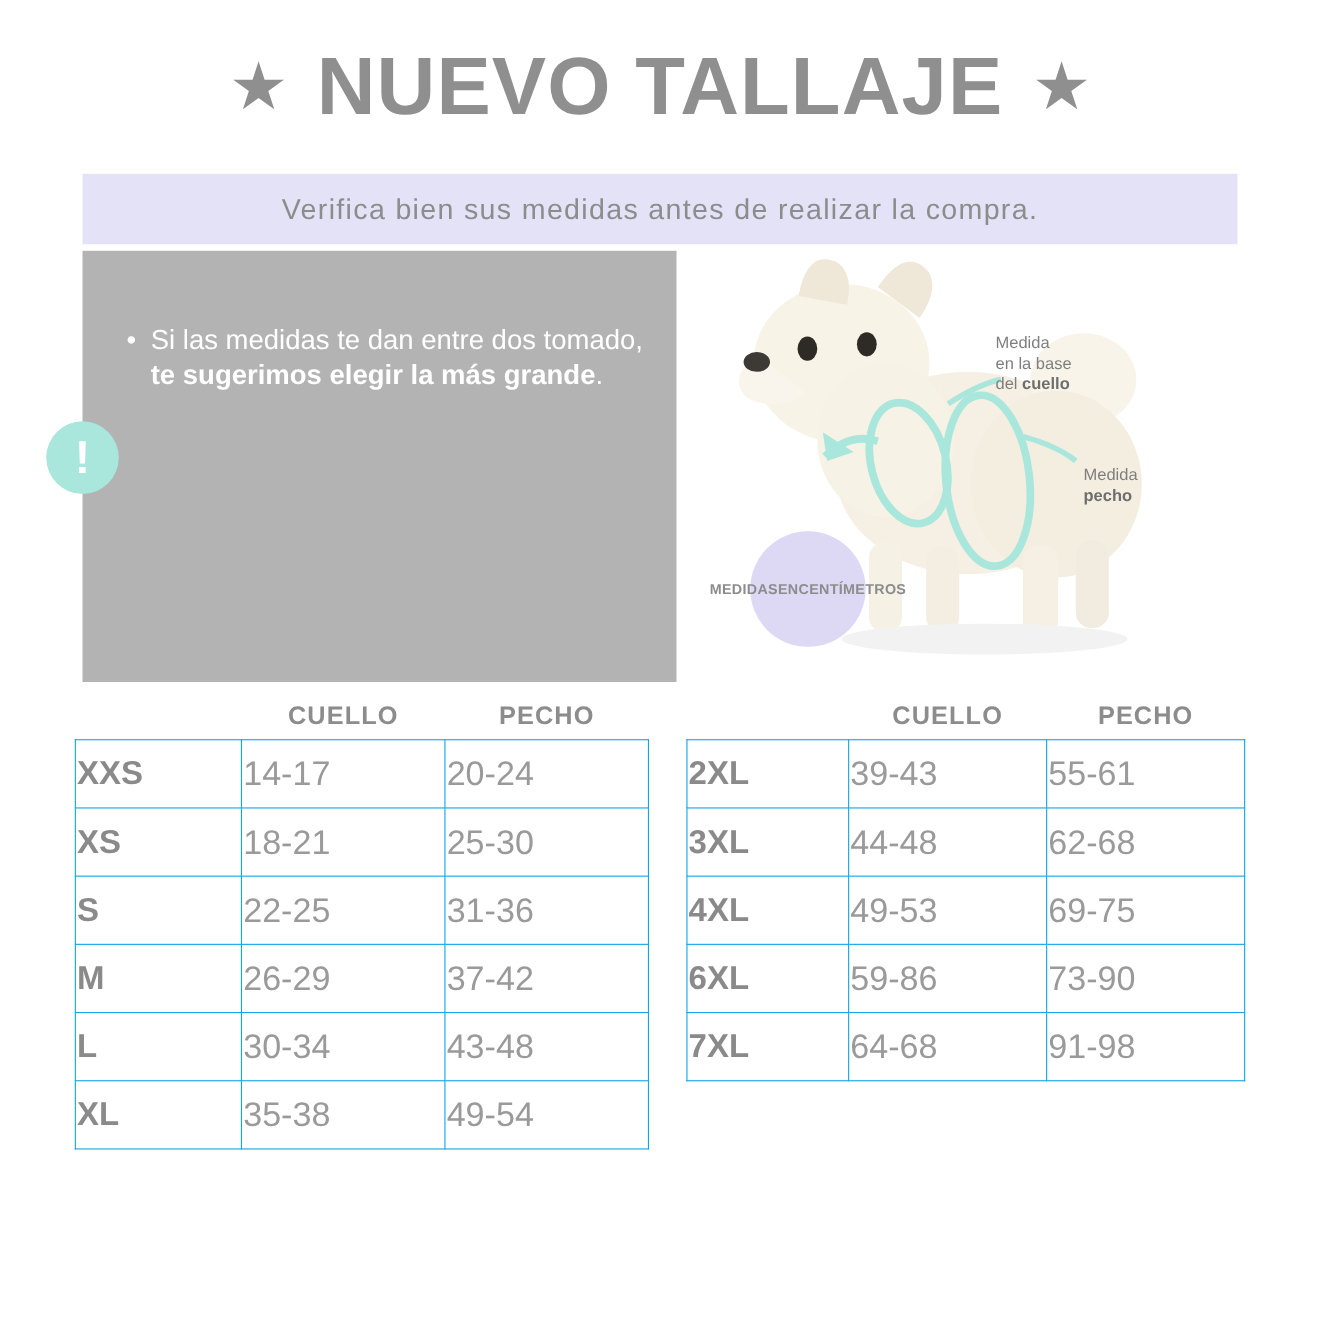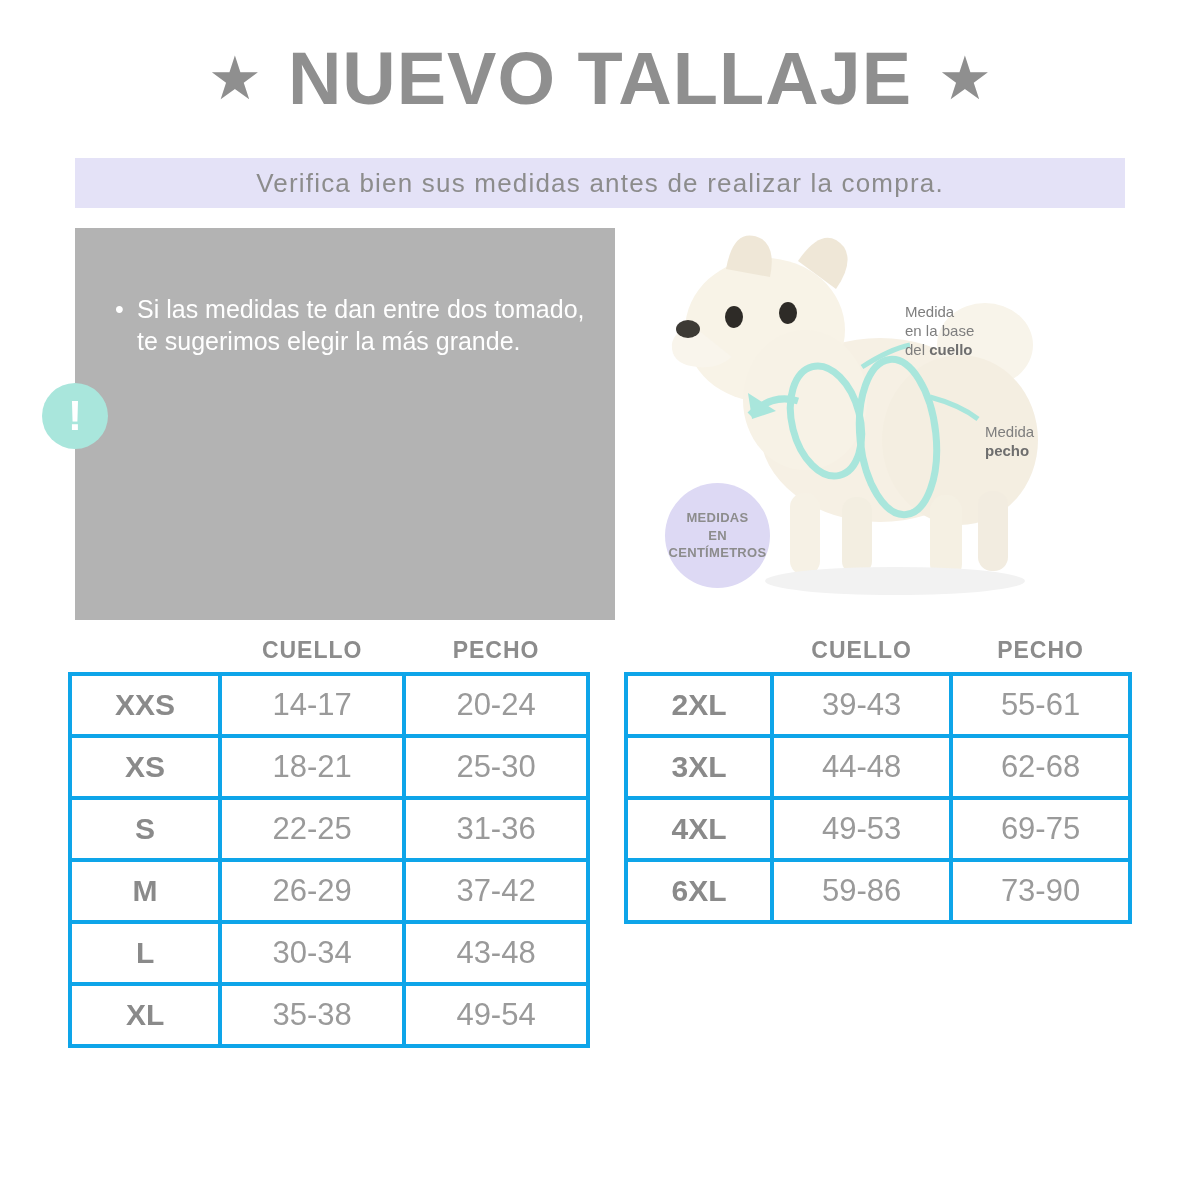--- a/index.html
+++ b/index.html
@@ -22,42 +22,42 @@
   .title-text {
     font-size:74px; font-weight:bold; letter-spacing:1px;
     color:#8f8f8f; line-height:1;
     font-family:"Liberation Sans", sans-serif;
     text-align:center;
   }
   .star { color:#8f8f8f; font-size:60px; line-height:1; }
 
   
   .subtitle-bar {
-    position:absolute; top:158px; left:75px; width:1050px; height:50px;
+    position:absolute; top:158px; left:75px; width:1050px; height:64px;
     background:#e4e2f7;
     display:flex; align-items:center; justify-content:center;
   }
   .subtitle-text {
     font-size:26px; color:#8c8c8c; letter-spacing:1.2px; font-weight:400;
   }
 
   
   .notes-box {
     position:absolute; top:228px; left:75px; width:540px; height:392px;
     background:#b3b3b3;
     padding:40px 28px 0 40px;
   }
   .note {
     color:#ffffff; font-size:25px; line-height:1.28; margin-bottom:26px;
     position:relative; padding-left:22px; font-weight:400;
   }
   .note::before {
     content:"\2022"; position:absolute; left:0; top:0; color:#ffffff; font-size:25px;
   }
-  .note b { font-weight:normal;margin-top:35px; }
+  .note b { font-weight:bold;margin-top:35px; }
 
   
   .excl-circle {
     position:absolute; top:383px; left:42px;
     width:66px; height:66px; border-radius:50%;
     background:#a9e6dc;
     display:flex; align-items:center; justify-content:center;
   }
   .excl-circle span { color:#ffffff; font-size:42px; font-weight:bold; line-height:1; }
 
@@ -72,44 +72,44 @@
   }
   .label-cuello b { font-weight:bold; color:#6e6e6e; }
 
   .label-pecho {
     position:absolute; top:198px; left:355px; width:120px;
     font-size:15px; line-height:1.25; color:#7e7e7e;
   }
   .label-pecho b { font-weight:bold; color:#6e6e6e; }
 
   .cm-circle {
-    position:absolute; top:258px; left:35px; width:105px; height:105px;
+    position:absolute; top:258px; left:52px; width:105px; height:105px;
     border-radius:50%; background:#ddd9f4;
-    display:flex; flex-direction:column; align-items:center; justify-content:center;
+    display:flex; flex-direction:row; align-items:center; justify-content:center;
     text-align:center;
   }
   .cm-circle div {
     font-size:13px; font-weight:bold; color:#8c8c8c; line-height:1.35; letter-spacing:.3px;
   }
 
   
   .table-wrap { position:absolute; top:636px; }
   .table-left  { left:68px;  width:522px; }
   .table-right { left:624px; width:508px; }
 
   table { border-collapse:collapse; width:100%; }
   thead th {
     border:none; background:transparent;
     font-size:23px; font-weight:bold; color:#8c8c8c; letter-spacing:1px;
     padding-bottom:8px; text-align:center;
   }
   thead th.blank { width:29%; }
   tbody td {
-    border:4px solid #0ea5e9;
-    height:62px; text-align:center; vertical-align:middle;
+    border:1px solid #0ea5e9;
+    height:62px; vertical-align:middle;
     font-size:31px; color:#9a9a9a; font-weight:400;
   }
   tbody td.size-cell { font-weight:bold; font-size:30px; color:#8a8a8a; width:29%; }
   tbody td.val { width:35.5%; }
 </style>
 </head>
 <body>
 
 <div class="page">
 
@@ -260,17 +260,22 @@
         <tr>
           <td class="size-cell">4XL</td>
           <td class="val">49-53</td>
           <td class="val">69-75</td>
         </tr>
         <tr>
           <td class="size-cell">6XL</td>
           <td class="val">59-86</td>
           <td class="val">73-90</td>
         </tr>
+        <tr>
+          <td class="size-cell">7XL</td>
+          <td class="val">64-68</td>
+          <td class="val">91-98</td>
+        </tr>
       </tbody>
     </table>
   </div>
 
 </div>
 
 </body></html>

